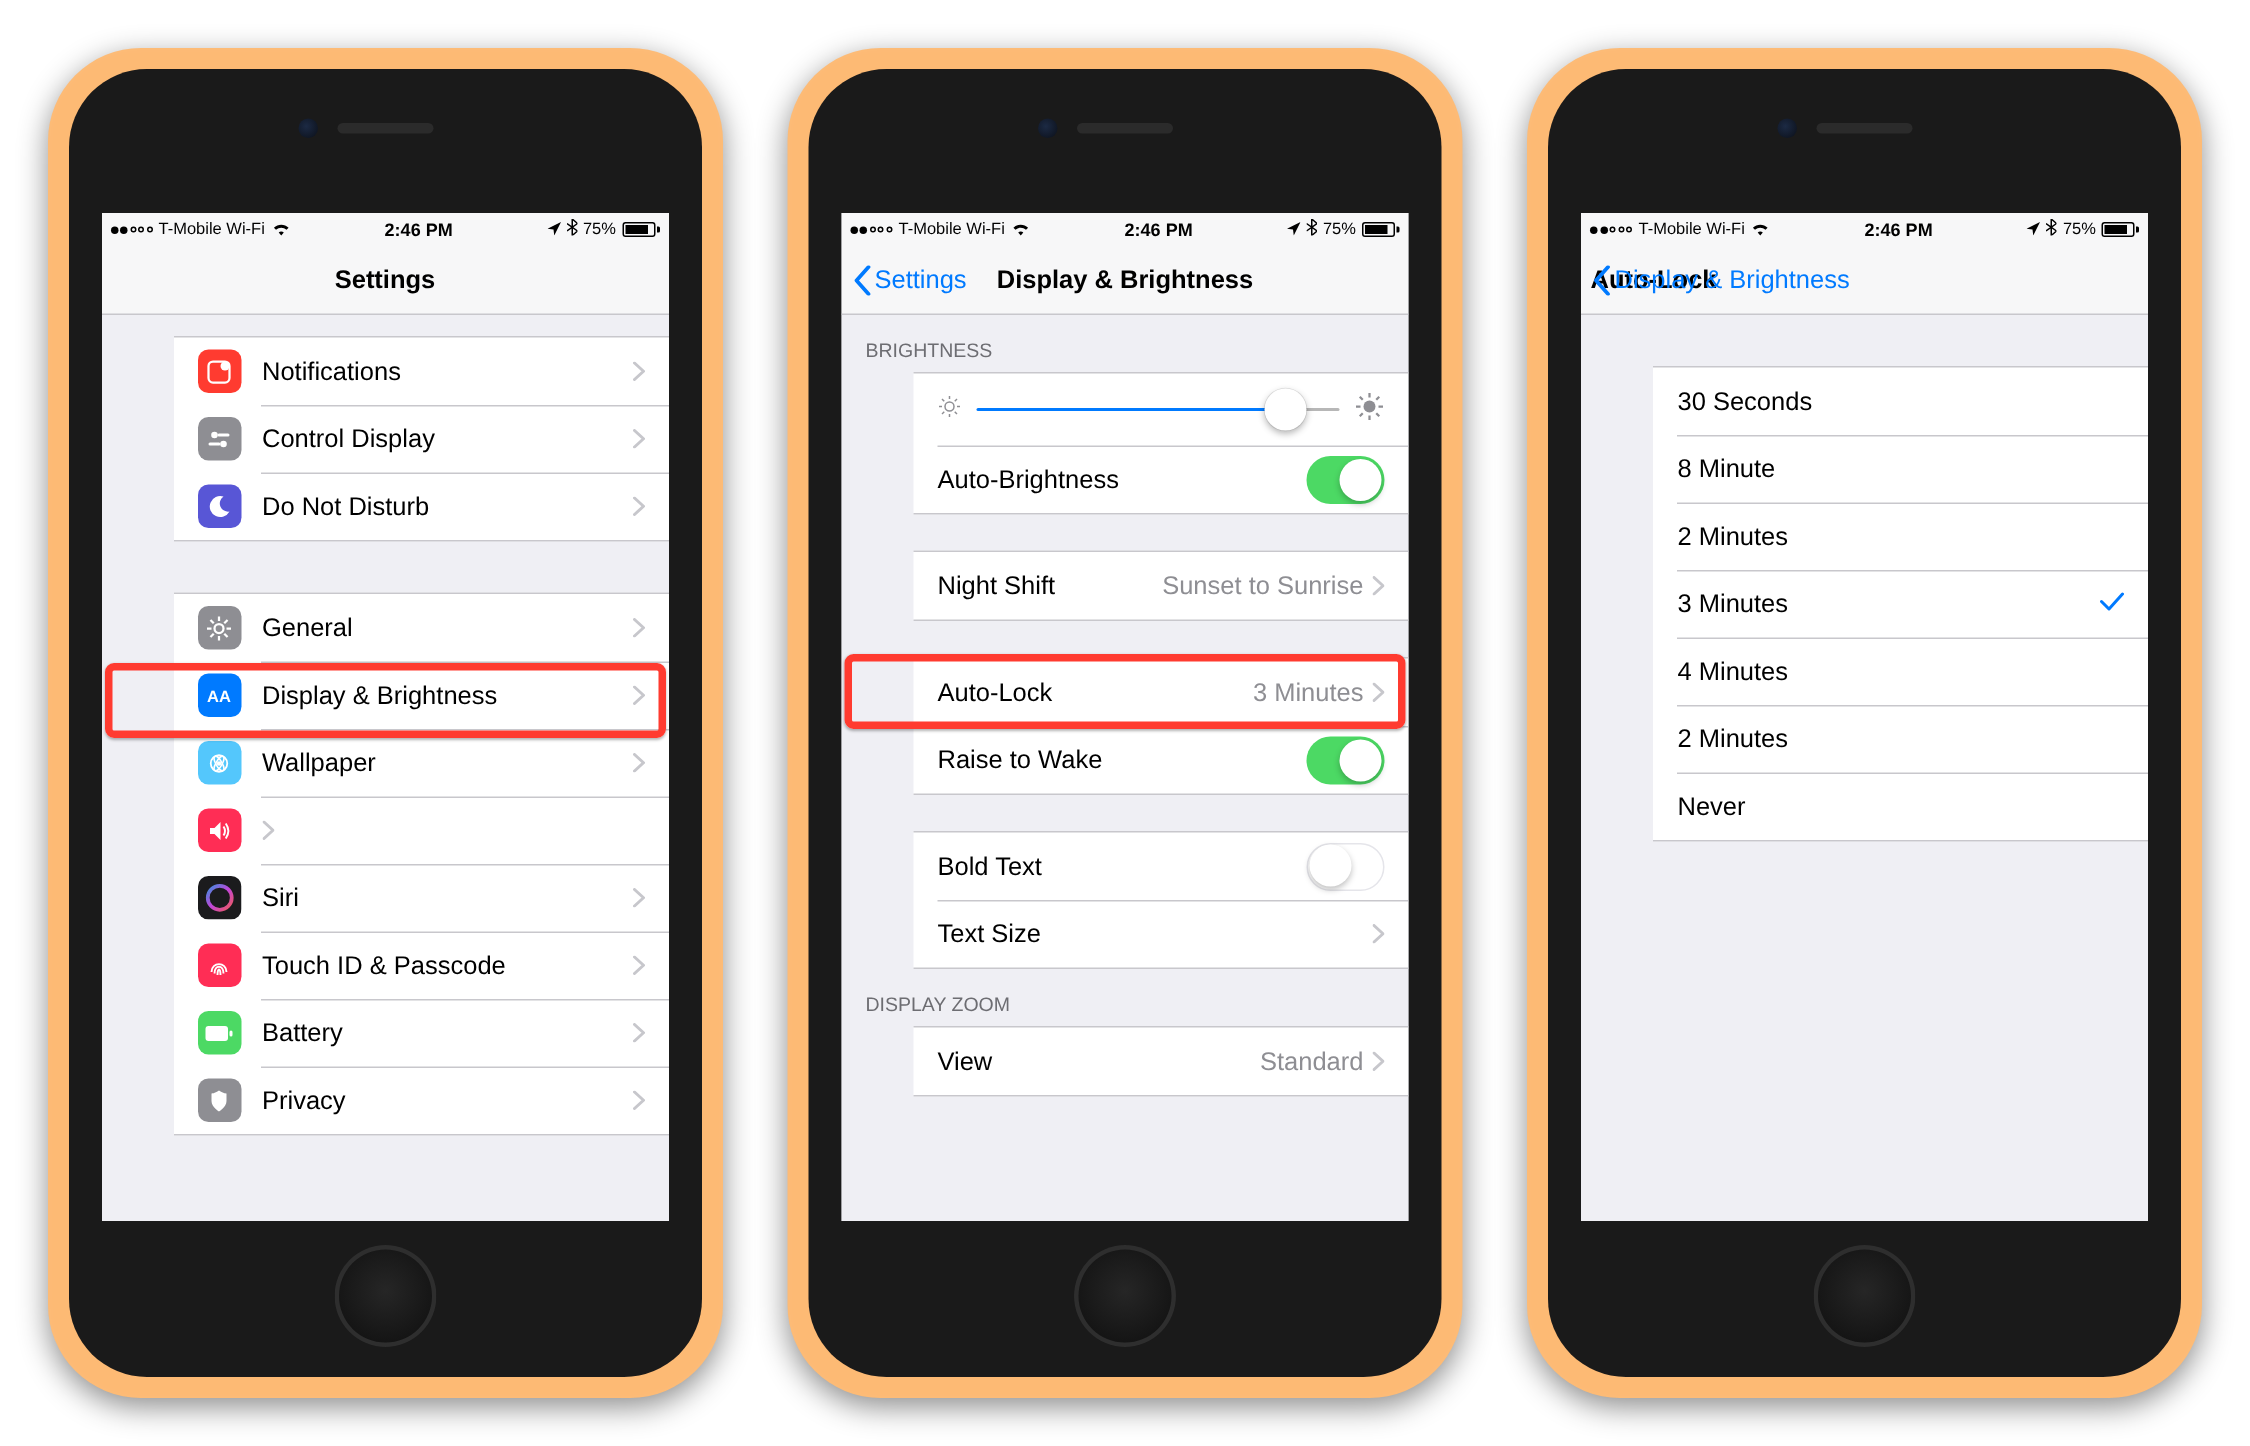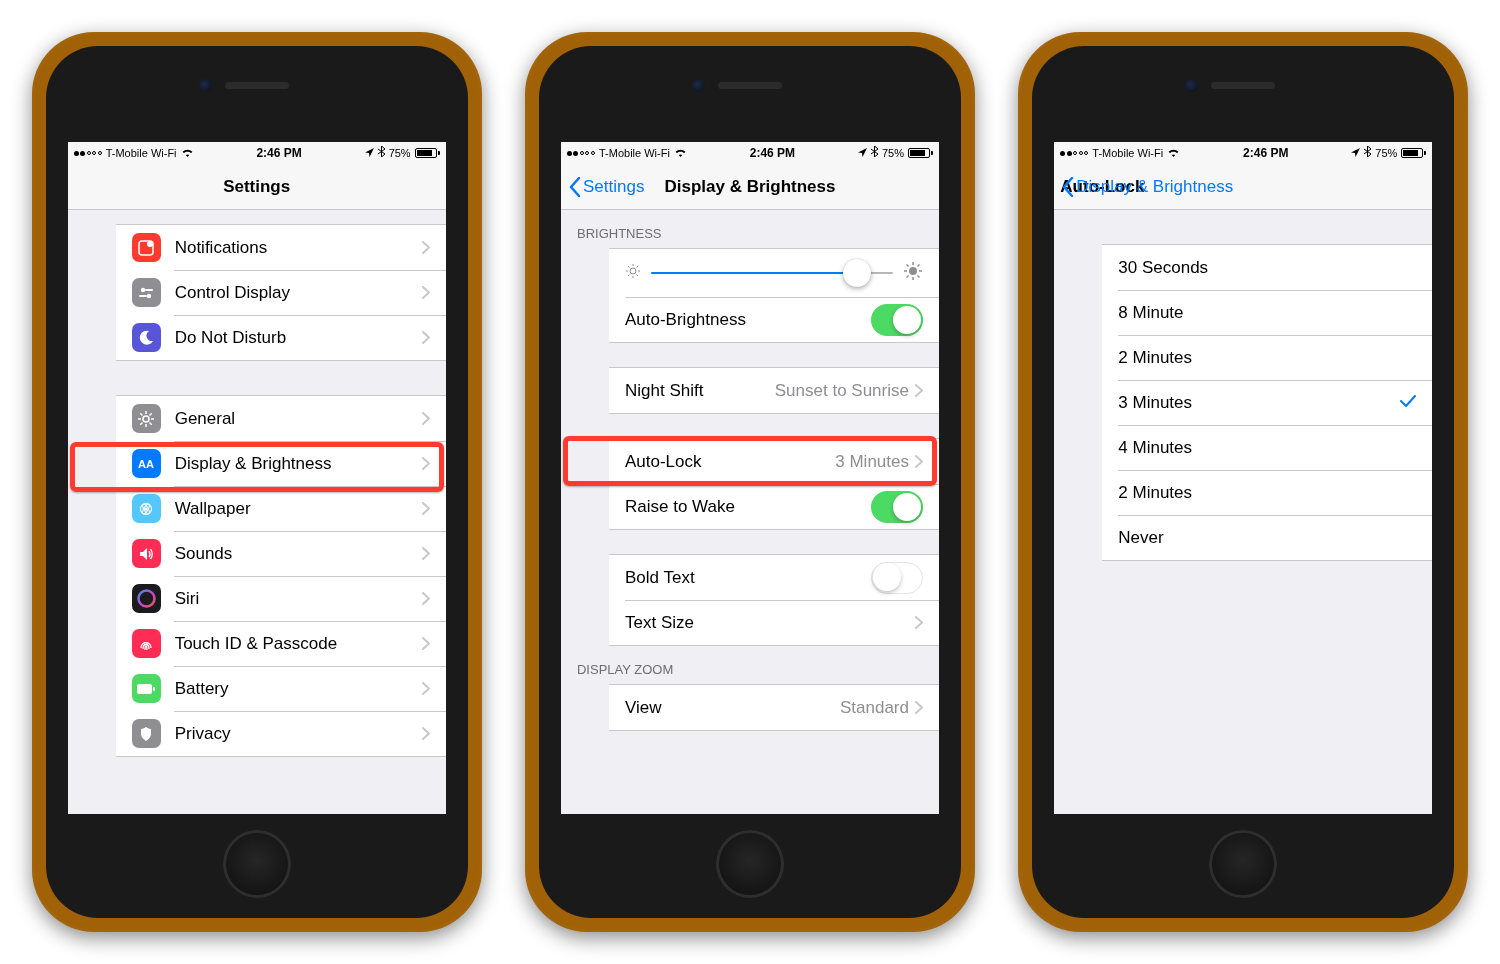--- a/index.html
+++ b/index.html
@@ -9,21 +9,21 @@
     width: 1500px;
     height: 964px;
     display: flex;
     justify-content: space-around;
     align-items: center;
     padding: 20px 10px;
   }
   .phone {
     width: 450px;
     height: 900px;
-    background: #a16207;
+    background: #fdba74;
     border-radius: 62px;
     padding: 14px;
     box-shadow: 0 6px 20px rgba(0,0,0,0.45), inset 0 0 6px rgba(255,255,255,0.05);
     position: relative;
   }
   .phone-inner {
     width: 100%;
     height: 100%;
     background: #1a1a1a;
     border-radius: 52px;
@@ -324,21 +324,20 @@
               </span>
             </div>
             <div class="cell with-icon">
               <div class="cell-icon" style="background:#ff2d55">
                 <svg width="18" height="18" viewBox="0 0 18 18">
                   <path d="M3 7 L6 7 L10 3 L10 15 L6 11 L3 11 Z" fill="#fff"></path>
                   <path d="M12 6 Q14 9 12 12" stroke="#fff" stroke-width="1.3" fill="none"></path>
                   <path d="M13.5 4 Q17 9 13.5 14" stroke="#fff" stroke-width="1.3" fill="none"></path>
                 </svg>
               </div>
-              <span class="cell-label">Sounds</span>
               <span class="chevron">
                 <svg width="8" height="13" viewBox="0 0 8 13">
                   <path d="M1 1 L7 6.5 L1 12" stroke="#c7c7cc" stroke-width="2" fill="none" stroke-linecap="round" stroke-linejoin="round"></path>
                 </svg>
               </span>
             </div>
             <div class="cell with-icon">
               <div class="cell-icon" style="padding:0;background:none">
                 <svg width="29" height="29" viewBox="0 0 29 29">
                   <defs>

